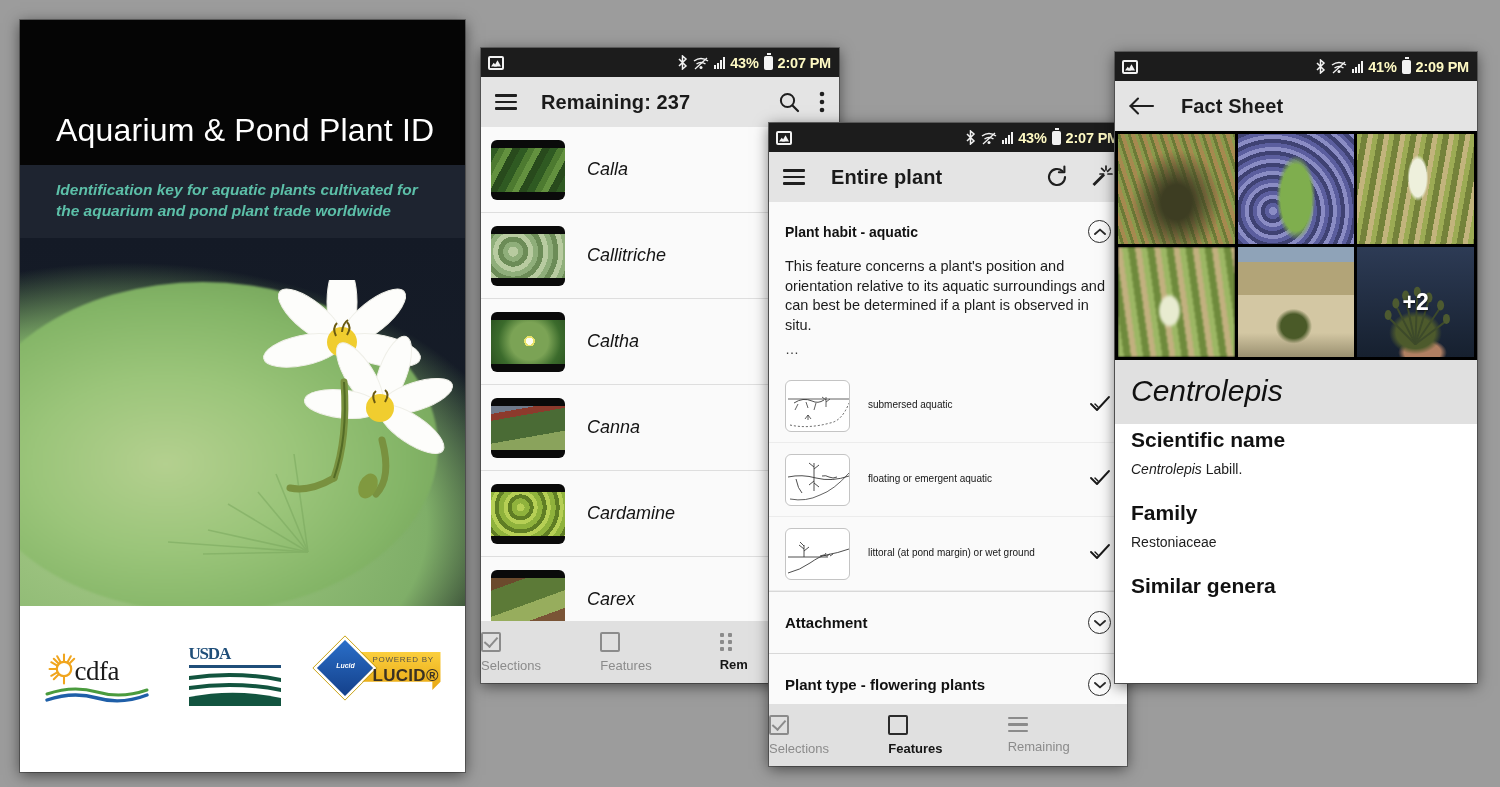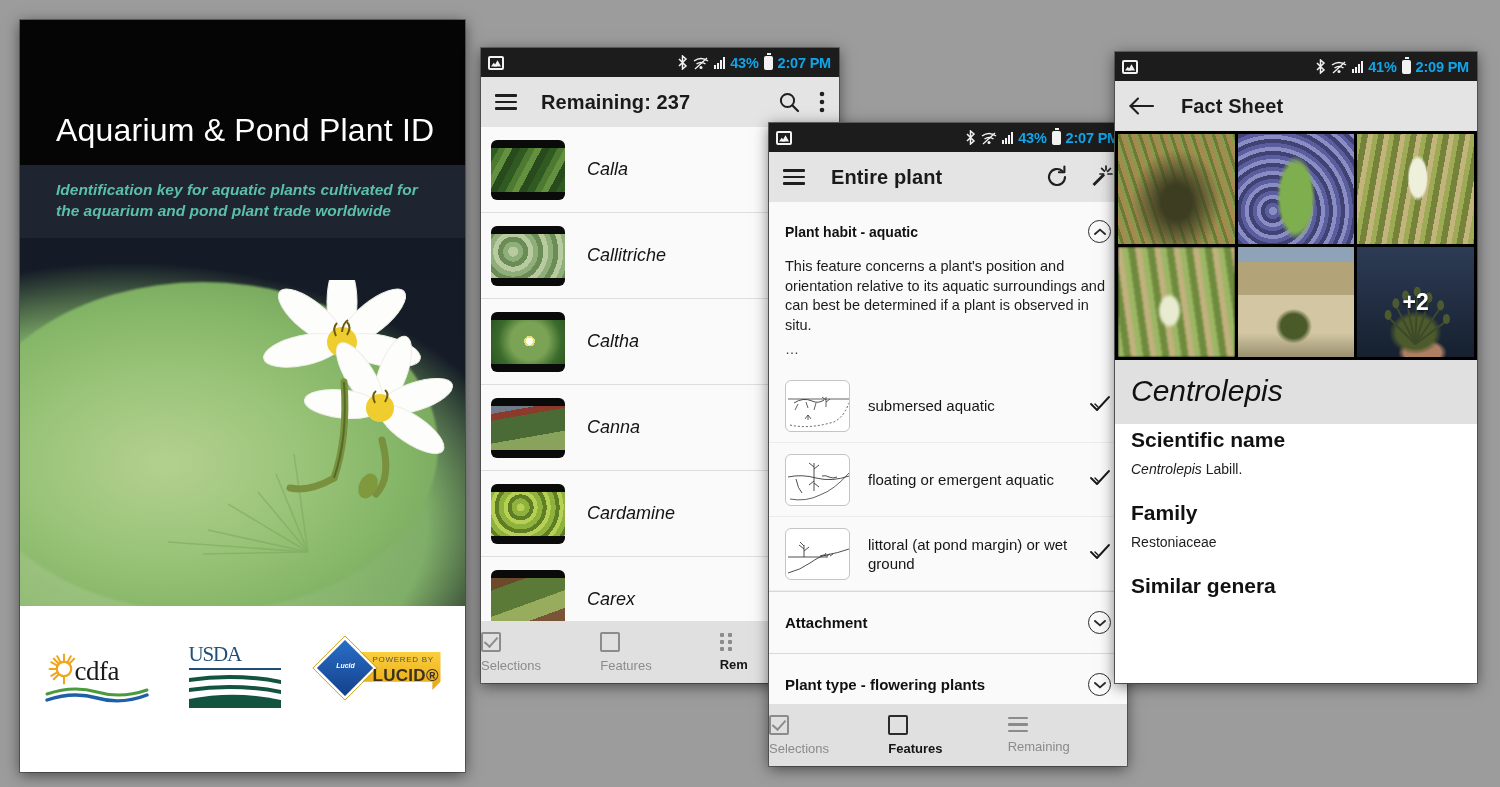--- a/index.html
+++ b/index.html
@@ -14,21 +14,21 @@
   
   .panel {
     position: absolute;
     background: #fafafa;
     box-shadow: 0 3px 14px rgba(0,0,0,.55), 0 0 0 1px #6b6b6b;
     overflow: hidden;
   }
 
   
   .statusbar {
-    height: 29px; background: #1c1c1c; color: #0ea5e9;
+    height: 29px; background: #1c1c1c; color: #fef9c3;
     display: flex; align-items: center; padding: 0 8px 0 7px;
     font-size: 14px; font-weight: bold;
   }
   .sb-left { display:flex; align-items:center; }
   .sb-spacer { flex: 1 1 auto; }
   .sb-right { display: flex; align-items: center; gap: 5px; }
   .sb-pct { font-size: 14.5px; letter-spacing: -.2px; }
   .sb-time { font-size: 14.5px; letter-spacing: -.2px; }
   .ic { display: inline-block; line-height: 0; }
 
@@ -97,21 +97,21 @@
     display:flex; align-items:flex-start; padding-top:24px; justify-content:center; gap:40px;
   }
   .logo { display:flex; align-items:center; }
   
   .logo-cdfa { position:relative; width:104px; height:62px; }
   .cdfa-sun { position:absolute; left:2px; top:8px; width:34px; height:34px; }
   .cdfa-text { position:absolute; left:30px; top:12px; font-size:27px; color:#1a1a1a; font-family:"Liberation Serif", serif; letter-spacing:-.5px;}
   .cdfa-wave { position:absolute; left:0; bottom:2px; }
   
   .logo-usda { position:relative; width:92px; height:66px; }
-  .usda-word { font-size:21px; font-weight:normal; color:#1f4e79; font-family:"Liberation Serif",serif; letter-spacing:-1.2px; }
+  .usda-word { font-size:17px; font-weight:bold; color:#1f4e79; font-family:"Liberation Serif",serif; letter-spacing:-1.2px; }
   .usda-rule { height:2.5px; background:#1f4e79; margin:1px 0 2px; }
   .usda-hill { width:92px; height:36px; }
   
   .logo-lucid { position:relative; width:120px; height:54px; display:flex; align-items:center; }
   .lucid-band {
     position:absolute; left:18px; top:8px; width:102px; height:38px;
     background: linear-gradient(#fbcf3e, #e8a712);
     clip-path: polygon(0 0, 100% 0, 100% 78%, 92% 100%, 92% 78%, 0 78%);
   }
   .lucid-diamond {
@@ -167,21 +167,21 @@
   }
   .feat-desc { font-size:14.5px; line-height:1.35; color:#1c1c1c; padding: 0 16px 2px; }
   .feat-ellip { font-size:14px; color:#3a3a3a; padding: 4px 16px 12px; letter-spacing:1px; }
   .state-row {
     display:flex; align-items:center; padding: 8px 16px; border-bottom:1px solid #ececec; min-height:74px;
   }
   .state-thumb {
     width:65px; height:52px; border:1px solid #c4c4c4; border-radius:6px; background:#fff; flex:0 0 auto;
     overflow:hidden; position:relative;
   }
-  .state-label { font-size:15px; color:#161616; margin-left:18px; flex:1 1 auto; line-height:1.28; }
+  .state-label { font-size:10px; color:#161616; margin-left:18px; flex:1 1 auto; line-height:1.28; }
   .state-check { width:26px; flex:0 0 auto; text-align:right; }
   .sec-row {
     display:flex; align-items:center; height:62px; padding:0 16px; border-top:1px solid #d8d8d8; background:#fafafa;
   }
   .sec-title { font-size:15px; font-weight:bold; color:#111; flex:1 1 auto; }
 
   
   #panel-fact { left:1115px; top:52px; width:362px; height:631px; background:#fff; }
   .photo-grid { background:#000; display:grid; grid-template-columns:repeat(3,1fr); gap:3px; padding:3px; }
   .gcell { height:110px; position:relative; overflow:hidden; }

